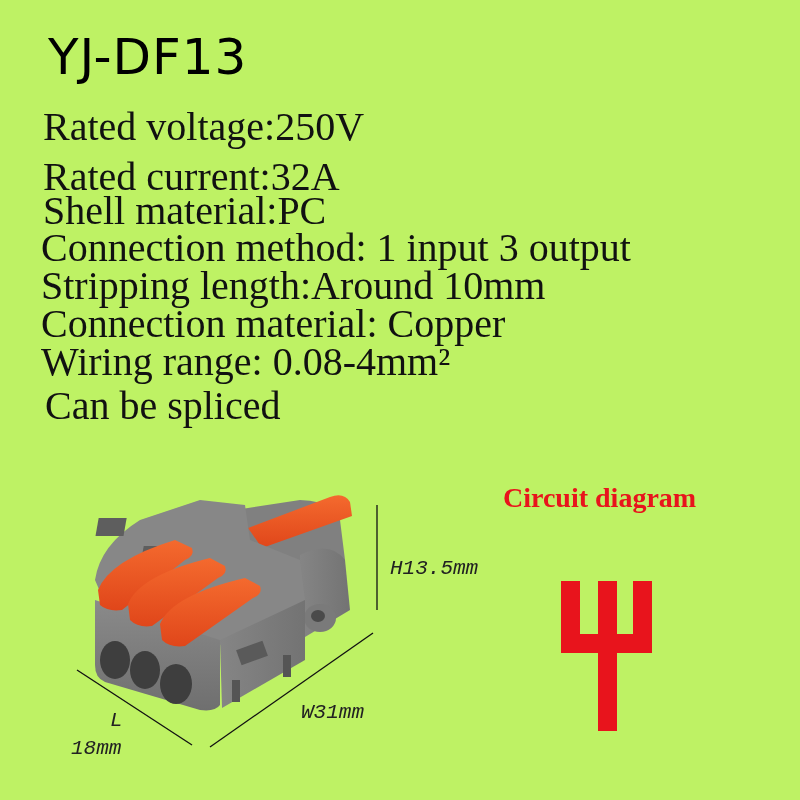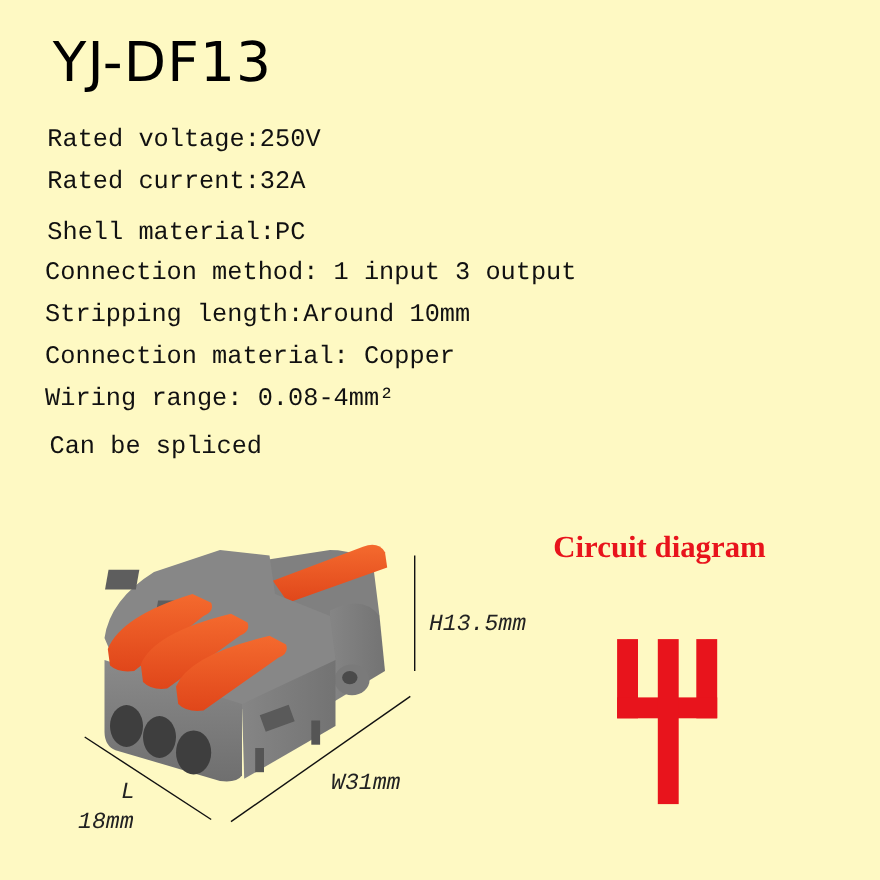--- a/index.html
+++ b/index.html
@@ -1,48 +1,48 @@
 <!DOCTYPE html>
 <html><head>
   <meta charset="utf-8">
   <style>
     html, body { margin: 0; padding: 0; background: #ffffff; }
     .page {
       position: relative; width: 800px; height: 800px; overflow: hidden;
-      background: #fef9c3; color: #111111;
+      background: #bef264; color: #111111;
     }
     .title {
       position: absolute; left: 48px; top: 22px;
       font-family: "DejaVu Sans", sans-serif; font-size: 50px; font-weight: 400;
       letter-spacing: 1px; color: #000; line-height: 70px;
     }
     .spec {
-      position: absolute; font-family: Liberation Mono, monospace;
-      font-size: 23px; line-height: 38px; color: #111; white-space: nowrap;
+      position: absolute; font-family: Liberation Serif, serif;
+      font-size: 40px; line-height: 38px; color: #111; white-space: nowrap;
     }
     .dim-label {
       position: absolute; font-family: Liberation Mono, monospace;
       font-style: italic; font-size: 21px; color: #222; white-space: nowrap;
     }
     .circuit-title {
       position: absolute; left: 503px; top: 482px;
       font-family: "Liberation Serif", serif; font-weight: 700;
       font-size: 28px; color: #e8141c; white-space: nowrap;
     }
     svg { position: absolute; left: 0; top: 0; }
   </style>
 </head>
 <body>
 
 <div class="page">
 
   <div class="title">YJ-DF13</div>
 
   <div class="spec" style="left:43px; top:108px;">Rated voltage:250V</div>
-  <div class="spec" style="left:43px; top:146px;">Rated current:32A</div>
+  <div class="spec" style="left:43px; top:158px;">Rated current:32A</div>
   <div class="spec" style="left:43px; top:192px;text-align:center;">Shell material:PC</div>
   <div class="spec" style="left:41px; top:229px;">Connection method: 1 input 3 output</div>
   <div class="spec" style="left:41px; top:267px;">Stripping length:Around 10mm</div>
   <div class="spec" style="left:41px; top:305px;">Connection material: Copper</div>
   <div class="spec" style="left:41px; top:343px;">Wiring range: 0.08-4mm²</div>
   <div class="spec" style="left:45px; top:387px;">Can be spliced</div>
 
   <svg width="800" height="800" viewBox="0 0 800 800">
     <defs>
       <linearGradient id="gFront" x1="0" y1="0" x2="0" y2="1">

